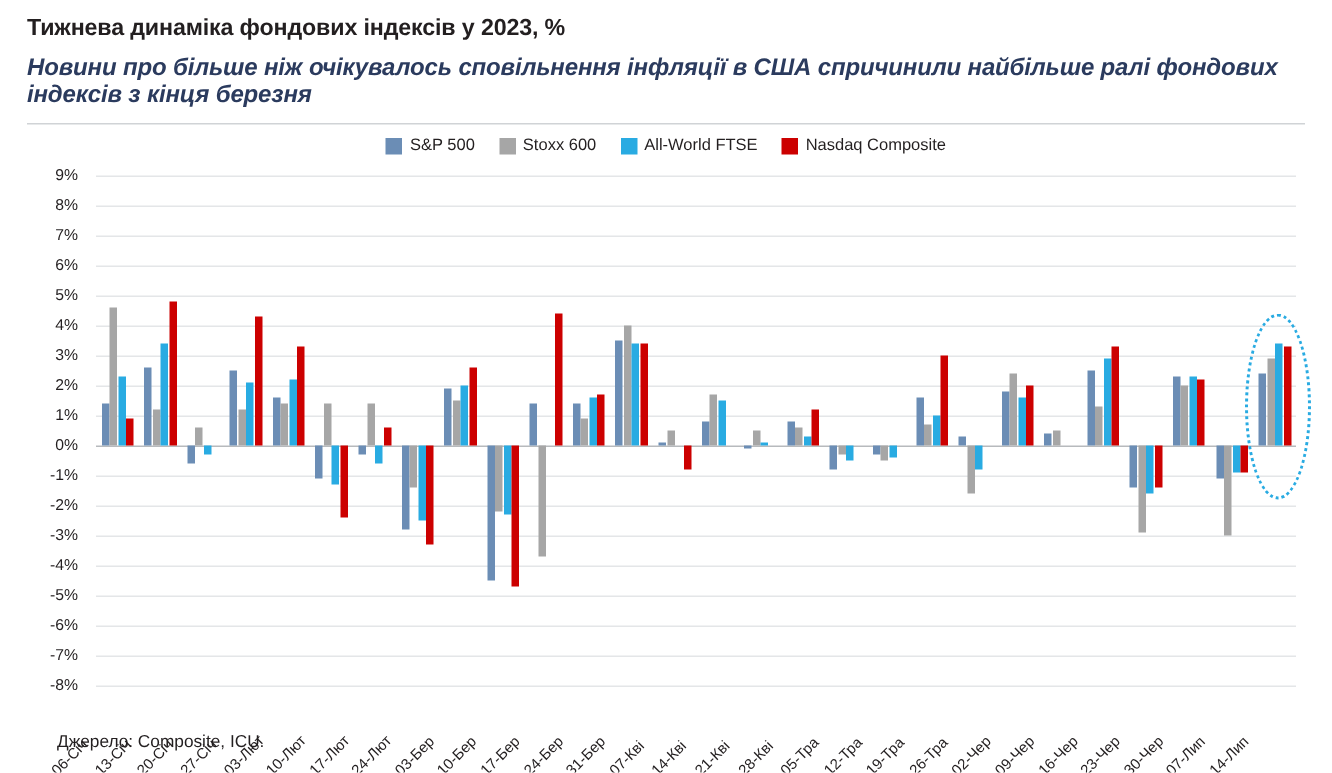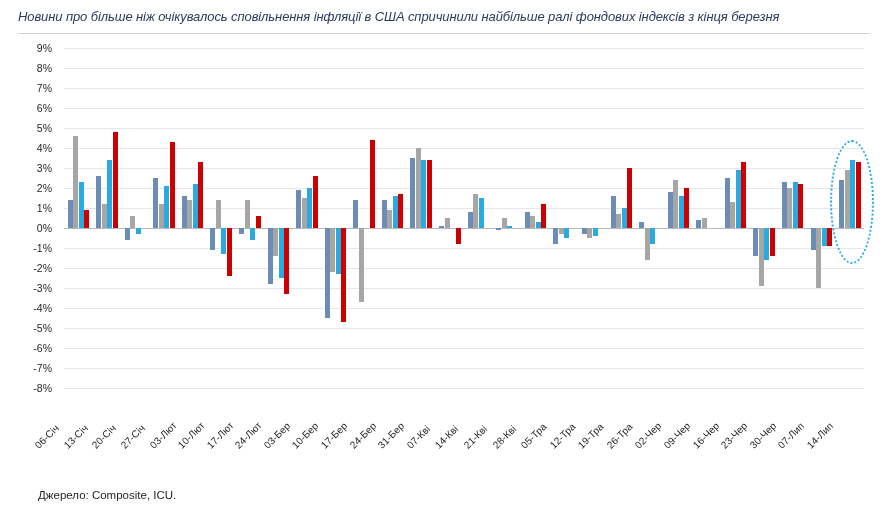--- a/index.html
+++ b/index.html
@@ -22,23 +22,23 @@
     padding: 0 18px;
   }
   .title {
     font-size: 15.5px;
     font-weight: bold;
     color: #231f20;
     padding-top: 10px;
     letter-spacing: -0.1px;
   }
   .subtitle {
-    font-size: 13px;
+    font-size: 16px;
     font-style: italic;
-    font-weight: normal;
+    font-weight: bold;
     color: #2b3b5e;
     padding-top: 9px;
     letter-spacing: -0.1px;
   }
   .rule {
     margin-top: 9px;
     border-top: 1px solid #d0d3d6;
   }
   .legend {
     display: flex;
@@ -154,23 +154,42 @@
     bottom: 14px;
     font-size: 11.5px;
     color: #231f20;
   }
 </style>
 </head>
 <body>
 
 <div class="page">
 
+  <div class="title">Тижнева динаміка фондових індексів у 2023, %</div>
   <div class="subtitle">Новини про більше ніж очікувалось сповільнення інфляції в США спричинили найбільше ралі фондових індексів з кінця березня</div>
   <div class="rule"></div>
 
+  <div class="legend" id="legend">
+      <div class="legend-item">
+        <span class="legend-swatch" style="background: rgb(107, 141, 181);"></span>
+        <span>S&amp;P 500</span>
+      </div>
+      <div class="legend-item">
+        <span class="legend-swatch" style="background: rgb(166, 166, 166);"></span>
+        <span>Stoxx 600</span>
+      </div>
+      <div class="legend-item">
+        <span class="legend-swatch" style="background: rgb(41, 171, 226);"></span>
+        <span>All-World FTSE</span>
+      </div>
+      <div class="legend-item">
+        <span class="legend-swatch" style="background: rgb(204, 0, 0);"></span>
+        <span>Nasdaq Composite</span>
+      </div>
+    </div>
 
   <div class="chart-area">
     <div class="ylabels" id="ylabels">
         <div class="ylabel" style="top: 0px;">9%</div>
         <div class="ylabel" style="top: 20px;">8%</div>
         <div class="ylabel" style="top: 40px;">7%</div>
         <div class="ylabel" style="top: 60px;">6%</div>
         <div class="ylabel" style="top: 80px;">5%</div>
         <div class="ylabel" style="top: 100px;">4%</div>
         <div class="ylabel" style="top: 120px;">3%</div>

